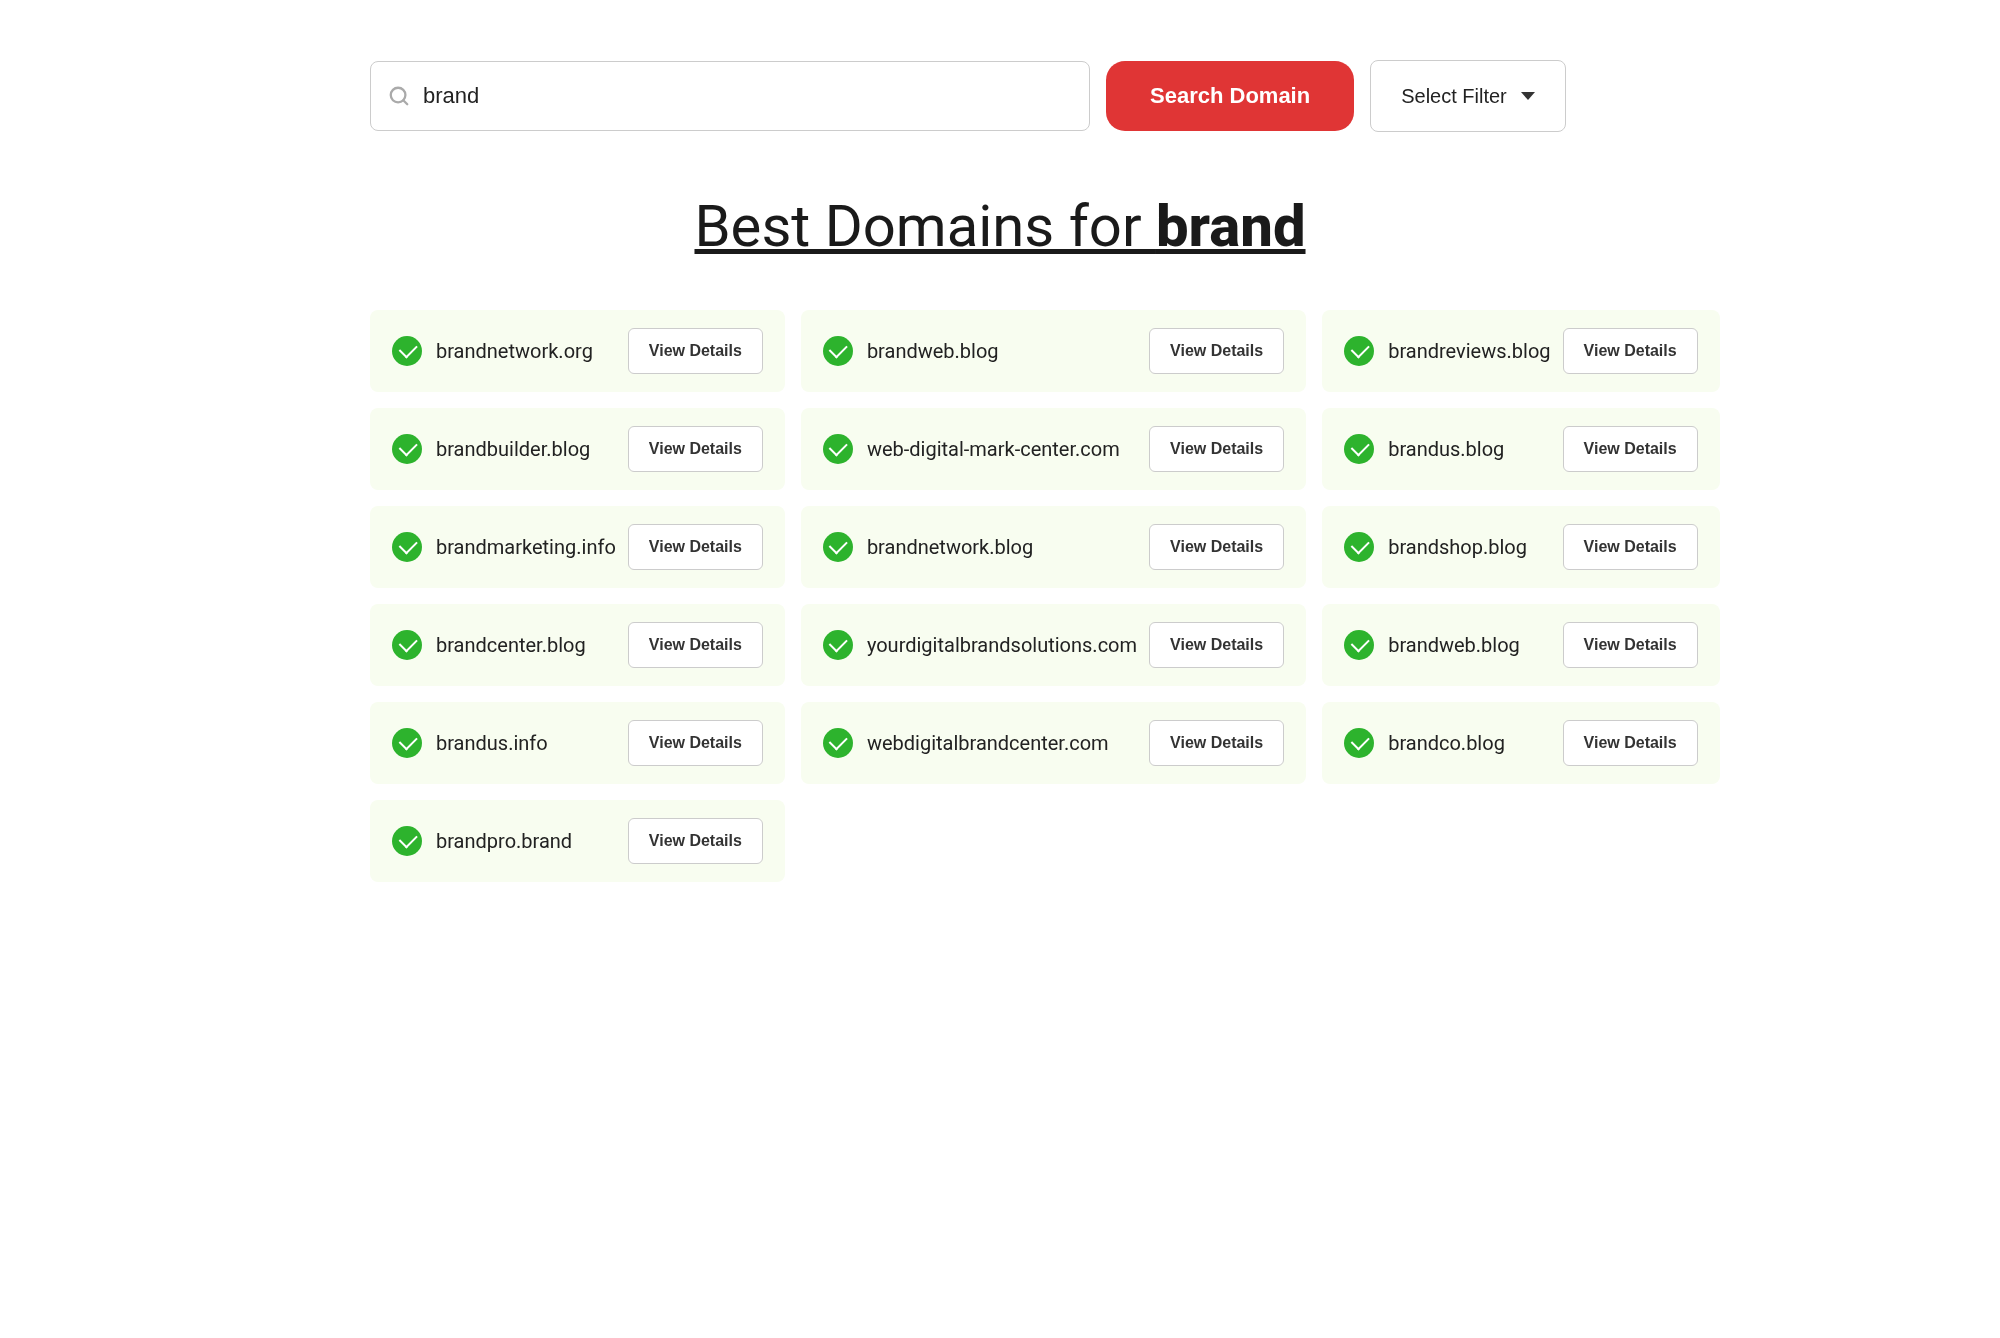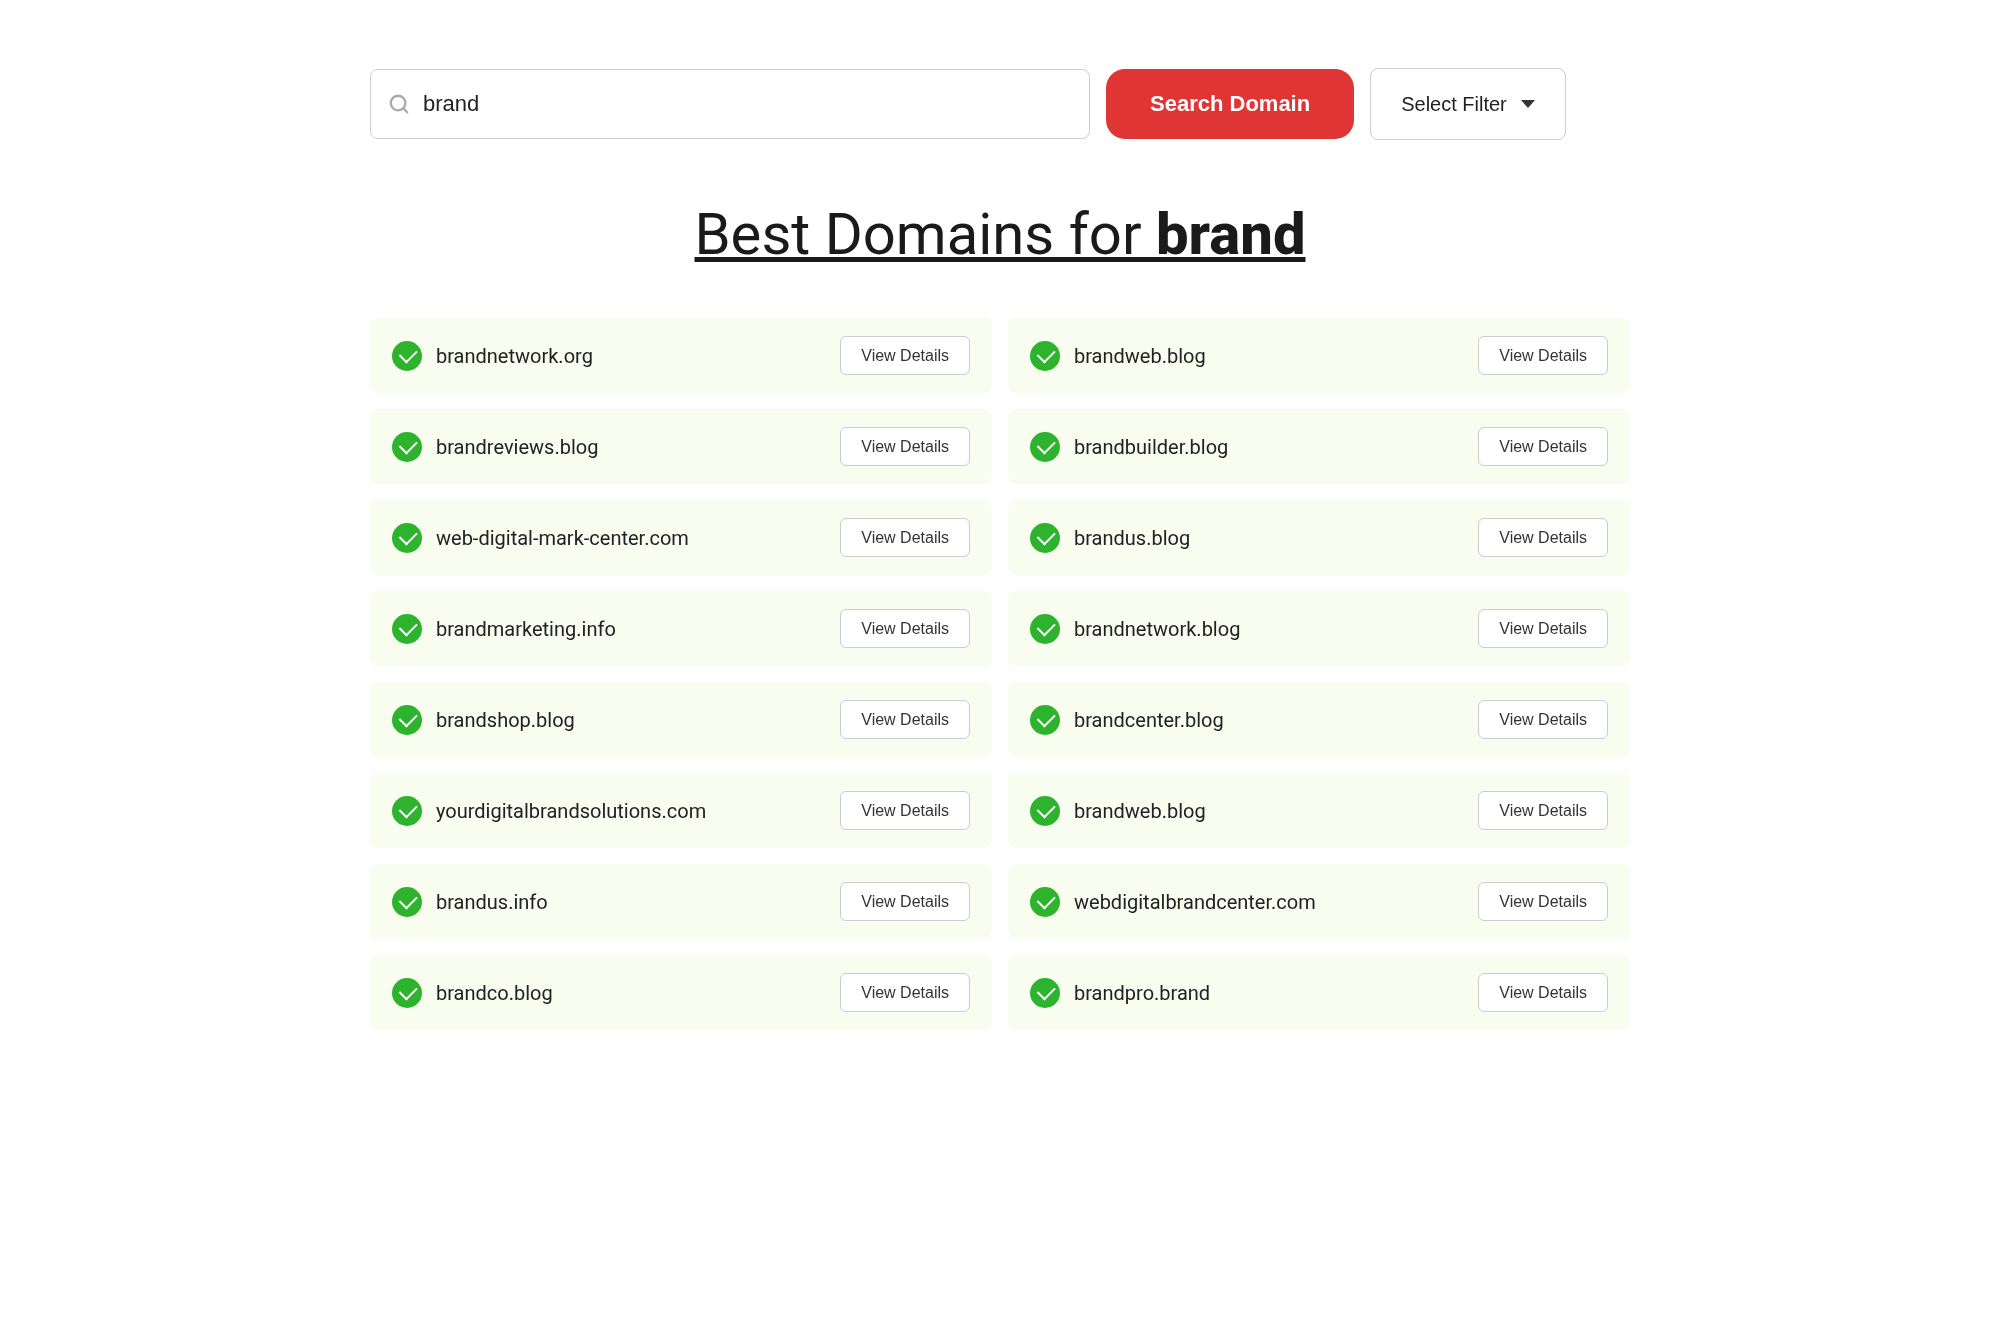--- a/index.html
+++ b/index.html
@@ -10,21 +10,21 @@
 
     body {
       background: #ffffff;
       font-family: -apple-system, BlinkMacSystemFont, 'Segoe UI', Roboto, Helvetica, Arial, sans-serif;
       color: #1a1a1a;
       min-height: 100vh;
     }
 
     .page-wrapper {
       max-width: 1340px;
-      margin: 8px auto;
+      margin: 0 auto;
       padding: 60px 40px 60px 40px;
     }
 
     
     .search-section {
       display: flex;
       align-items: center;
       gap: 16px;
       margin-bottom: 60px;
     }
@@ -105,21 +105,21 @@
       text-decoration: underline;
     }
 
     .page-title strong {
       font-weight: 800;
     }
 
     
     .domains-grid {
       display: grid;
-      grid-template-columns: 1fr 1fr;
+      grid-template-columns: 1fr 1fr 1fr;
       gap: 16px;
     }
 
     .domain-item {
       background: #f8fdf0;
       border-radius: 8px;
       padding: 18px 22px;
       display: flex;
       align-items: center;
       justify-content: space-between;
@@ -157,30 +157,31 @@
 
     .domain-name {
       font-size: 20px;
       color: #222;
       white-space: nowrap;
       overflow: hidden;
       text-overflow: ellipsis;
     }
 
     .view-details-btn {
-      height: 39px;
+      height: 46px;
       padding: 0 20px;
       background: #fff;
       border: 1.5px solid #ccc;
       border-radius: 6px;
       font-size: 16px;
       color: #333;
       cursor: pointer;
       white-space: nowrap;
       flex-shrink: 0;
+      font-weight: bold;
     }
   </style>
 </head>
 <body>
 
 <div class="page-wrapper">
 
   <div class="search-section">
     <div class="search-input-wrapper">
       <span class="search-icon-wrap">

